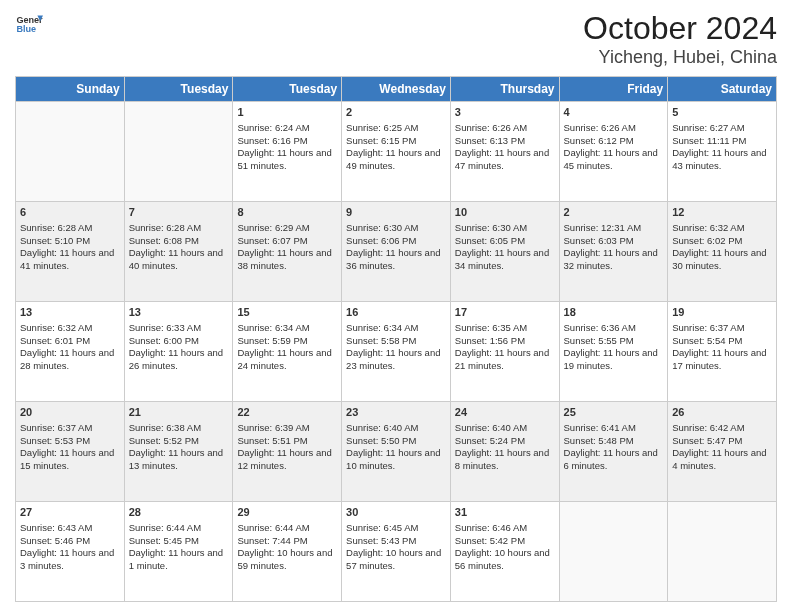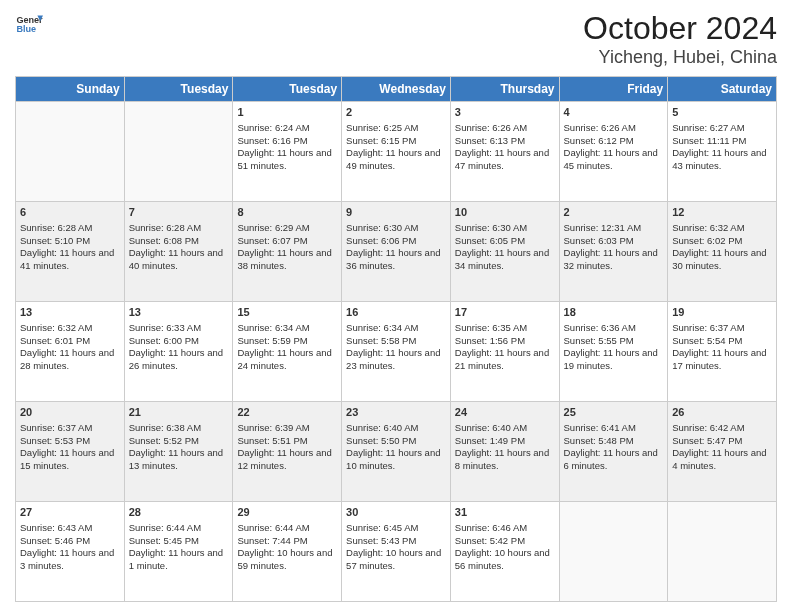--- a/index.html
+++ b/index.html
@@ -143,21 +143,21 @@
           <td><span class="day-number">16</span><span>Sunrise: 6:34 AM</span><br><span>Sunset: 5:58 PM</span><br><span>Daylight: 11 hours and 23 minutes.</span></td>
           <td><span class="day-number">17</span><span>Sunrise: 6:35 AM</span><br><span>Sunset: 1:56 PM</span><br><span>Daylight: 11 hours and 21 minutes.</span></td>
           <td><span class="day-number">18</span><span>Sunrise: 6:36 AM</span><br><span>Sunset: 5:55 PM</span><br><span>Daylight: 11 hours and 19 minutes.</span></td>
           <td><span class="day-number">19</span><span>Sunrise: 6:37 AM</span><br><span>Sunset: 5:54 PM</span><br><span>Daylight: 11 hours and 17 minutes.</span></td>
         </tr>
         <tr class="row-shaded">
           <td><span class="day-number">20</span><span>Sunrise: 6:37 AM</span><br><span>Sunset: 5:53 PM</span><br><span>Daylight: 11 hours and 15 minutes.</span></td>
           <td><span class="day-number">21</span><span>Sunrise: 6:38 AM</span><br><span>Sunset: 5:52 PM</span><br><span>Daylight: 11 hours and 13 minutes.</span></td>
           <td><span class="day-number">22</span><span>Sunrise: 6:39 AM</span><br><span>Sunset: 5:51 PM</span><br><span>Daylight: 11 hours and 12 minutes.</span></td>
           <td><span class="day-number">23</span><span>Sunrise: 6:40 AM</span><br><span>Sunset: 5:50 PM</span><br><span>Daylight: 11 hours and 10 minutes.</span></td>
-          <td><span class="day-number">24</span><span>Sunrise: 6:40 AM</span><br><span>Sunset: 1:49 PM</span><br><span>Daylight: 11 hours and 8 minutes.</span></td>
+          <td><span class="day-number">24</span><span>Sunrise: 6:40 AM</span><br><span>Sunset: 5:24 PM</span><br><span>Daylight: 11 hours and 8 minutes.</span></td>
           <td><span class="day-number">25</span><span>Sunrise: 6:41 AM</span><br><span>Sunset: 5:48 PM</span><br><span>Daylight: 11 hours and 6 minutes.</span></td>
           <td><span class="day-number">26</span><span>Sunrise: 6:42 AM</span><br><span>Sunset: 5:47 PM</span><br><span>Daylight: 11 hours and 4 minutes.</span></td>
         </tr>
         <tr class="row-white">
           <td><span class="day-number">27</span><span>Sunrise: 6:43 AM</span><br><span>Sunset: 5:46 PM</span><br><span>Daylight: 11 hours and 3 minutes.</span></td>
           <td><span class="day-number">28</span><span>Sunrise: 6:44 AM</span><br><span>Sunset: 5:45 PM</span><br><span>Daylight: 11 hours and 1 minute.</span></td>
           <td><span class="day-number">29</span><span>Sunrise: 6:44 AM</span><br><span>Sunset: 7:44 PM</span><br><span>Daylight: 10 hours and 59 minutes.</span></td>
           <td><span class="day-number">30</span><span>Sunrise: 6:45 AM</span><br><span>Sunset: 5:43 PM</span><br><span>Daylight: 10 hours and 57 minutes.</span></td>
           <td><span class="day-number">31</span><span>Sunrise: 6:46 AM</span><br><span>Sunset: 5:42 PM</span><br><span>Daylight: 10 hours and 56 minutes.</span></td>
           <td class="empty"></td>

